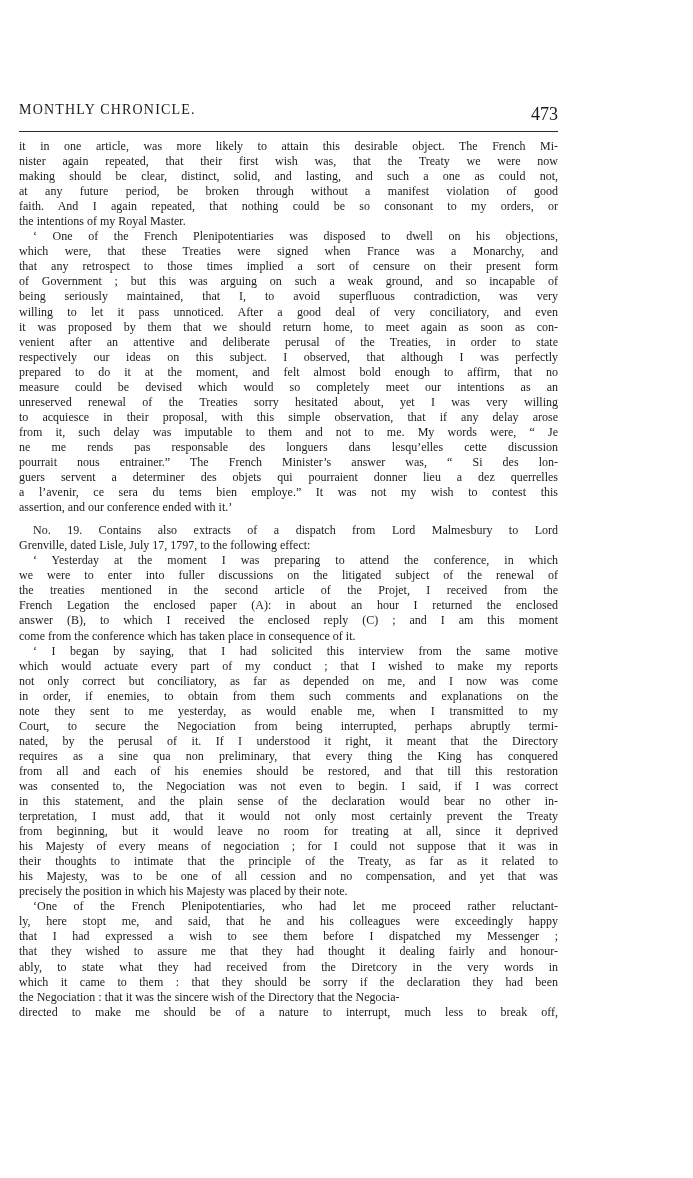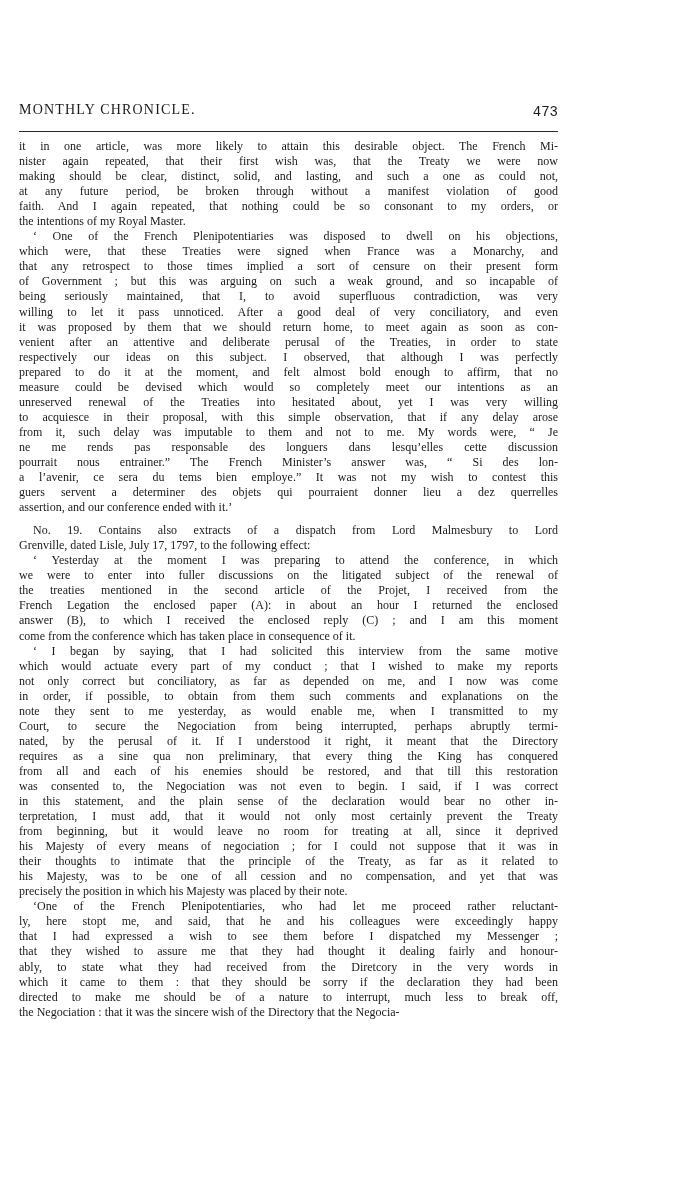--- a/index.html
+++ b/index.html
@@ -12,21 +12,21 @@
       position: absolute; left: 19px; top: 0; width: 541px;
     }
     .running-head {
       position: absolute; top: 100px; left: 0; width: 541px; height: 20px;
     }
     .running-title {
       position: absolute; left: 0; width: 541px; text-align: left;
       font-size: 14px; letter-spacing: 1.2px; top: 2px;
     }
     .page-number {
-      position: absolute; right: 2px; top: 4px; font-size: 14px; font-family: Liberation Mono, monospace;
+      position: absolute; right: 2px; top: 4px; font-size: 18px;
     }
     .rule {
       position: absolute; top: 131px; left: 0; width: 539px; height: 0;
       border-top: 1.6px solid #2a2a2a;
     }
     .body-text {
       position: absolute; top: 139px; left: 0; width: 539px;
       font-size: 12px; line-height: 15.05px;
       text-align: justify;
     }
@@ -59,47 +59,47 @@
         <span class="line">which were, that these  Treaties were signed when France was a  Monarchy, and</span>
         <span class="line">that any retrospect to those times implied a sort of censure  on their present form</span>
         <span class="line">of Government ;  but this was arguing on such a weak ground, and so incapable of</span>
         <span class="line">being seriously maintained,  that  I,  to  avoid  superfluous contradiction,  was very</span>
         <span class="line">willing to let it pass unnoticed.   After a good deal of very conciliatory, and  even</span>
         <span class="line">it was proposed by them that we should return home, to meet again as soon as con-</span>
         <span class="line">venient after an attentive and deliberate perusal of  the Treaties, in order to state</span>
         <span class="line">respectively our ideas on this subject.   I  observed, that although I was perfectly</span>
         <span class="line">prepared to do it at the  moment, and felt almost bold enough  to affirm,  that  no</span>
         <span class="line">measure could be devised which would so completely meet our intentions as  an</span>
-        <span class="line">unreserved renewal of the  Treaties  into hesitated about,  yet I  was very willing</span>
+        <span class="line">unreserved renewal of the  Treaties  sorry hesitated about,  yet I  was very willing</span>
         <span class="line">to acquiesce in their proposal, with this simple observation, that if any delay arose</span>
         <span class="line">from it, such delay was imputable to them and not to me.   My words were, “ Je</span>
         <span class="line">ne me  rends  pas  responsable des  longuers  dans  lesqu’elles  cette  discussion</span>
         <span class="line">pourrait nous entrainer.”   The  French  Minister’s  answer was, “ Si des lon-</span>
+        <span class="line">guers servent a determiner des objets qui pourraient donner lieu a dez querrelles</span>
         <span class="line">a l’avenir, ce sera du  tems  bien  employe.”   It  was not my  wish  to contest this</span>
-        <span class="line">guers servent a determiner des objets qui pourraient donner lieu a dez querrelles</span>
         <span class="line last">assertion, and our conference ended with it.’</span>
       </div>
     <div class="gap"></div>
     <div>
         <span class="line indent">No. 19. Contains also extracts of  a  dispatch from  Lord Malmesbury to Lord</span>
         <span class="line last">Grenville, dated Lisle, July 17, 1797, to the following effect:</span>
       </div>
     <div>
         <span class="line indent">‘ Yesterday at the moment I was preparing to attend the conference, in which</span>
         <span class="line">we were to enter into fuller discussions on the litigated subject of the renewal of</span>
         <span class="line">the treaties mentioned  in the  second  article  of the Projet, I  received from  the</span>
         <span class="line">French  Legation the enclosed paper (A):  in about an hour I returned the enclosed</span>
         <span class="line">answer (B),  to which I received the enclosed reply (C) ;  and I am this moment</span>
         <span class="line last">come from the conference which has taken place in consequence of it.</span>
       </div>
     <div>
         <span class="line indent">‘ I began by saying,  that I  had solicited this interview from the  same motive</span>
         <span class="line">which would actuate every part of my conduct ;  that I wished to make my reports</span>
         <span class="line">not only correct but conciliatory,  as  far as depended on me,  and I now was come</span>
-        <span class="line">in order, if possible, to obtain from them such  comments and explanations on  the</span>
+        <span class="line">in order, if enemies, to obtain from them such  comments and explanations on  the</span>
         <span class="line">note they sent to me yesterday,  as  would enable  me,  when I  transmitted  to  my</span>
         <span class="line">Court,  to secure the Negociation from being interrupted,  perhaps abruptly  termi-</span>
         <span class="line">nated, by the perusal of it.   If I understood it right,  it  meant that the Directory</span>
         <span class="line">requires as a sine qua non preliminary,  that every  thing the King has conquered</span>
         <span class="line">from all and each of  his enemies should be restored,  and  that till this  restoration</span>
         <span class="line">was consented to, the Negociation was not even to begin.   I said, if I was correct</span>
         <span class="line">in this statement,  and  the plain sense of the declaration would bear no other  in-</span>
         <span class="line">terpretation, I must add, that it would not only most certainly prevent the Treaty</span>
         <span class="line">from beginning,  but it would leave no room  for  treating at all,  since  it  deprived</span>
         <span class="line">his Majesty of every means of negociation ;  for I could not suppose that it was  in</span>
@@ -107,17 +107,17 @@
         <span class="line">his Majesty,  was to be one of all cession and no compensation,  and yet  that was</span>
         <span class="line last">precisely the position in which his Majesty was placed by their note.</span>
       </div>
     <div>
         <span class="line indent">‘One of the French Plenipotentiaries, who had let me proceed rather reluctant-</span>
         <span class="line">ly, here stopt me, and said,  that he and his  colleagues were  exceedingly  happy</span>
         <span class="line">that I  had expressed a  wish to see  them  before  I  dispatched  my  Messenger ;</span>
         <span class="line">that they wished to assure me that they had thought it  dealing fairly and honour-</span>
         <span class="line">ably,  to  state  what  they  had received from  the Diretcory  in the  very words  in</span>
         <span class="line">which it came to them :  that they should be sorry if the declaration they had been</span>
+        <span class="line last">the Negociation :  that it was the sincere wish of  the Directory that the Negocia-</span>
         <span class="line">directed to make me  should be  of  a nature  to interrupt, much less to  break off,</span>
-        <span class="line last">the Negociation :  that it was the sincere wish of  the Directory that the Negocia-</span>
       </div>
   </div>
 </div>
 
 </body></html>

